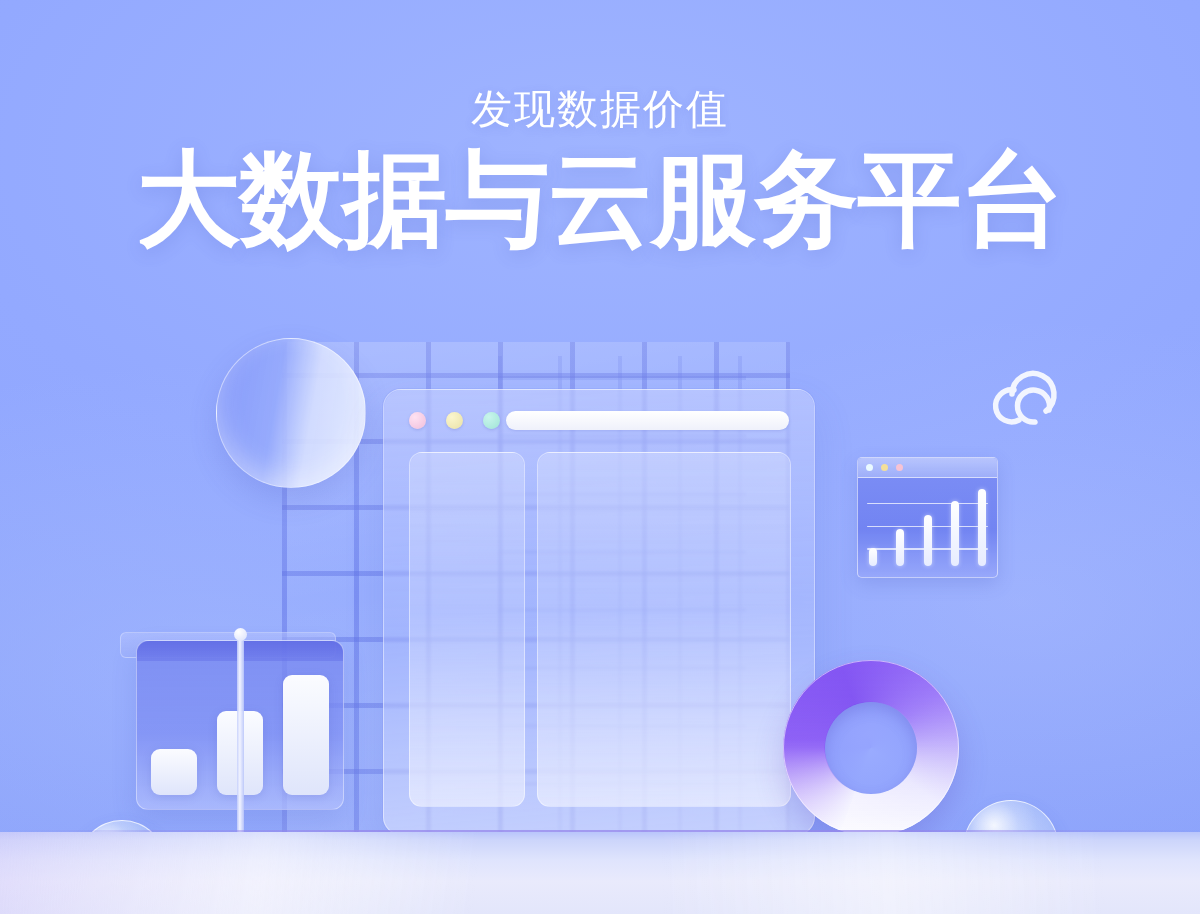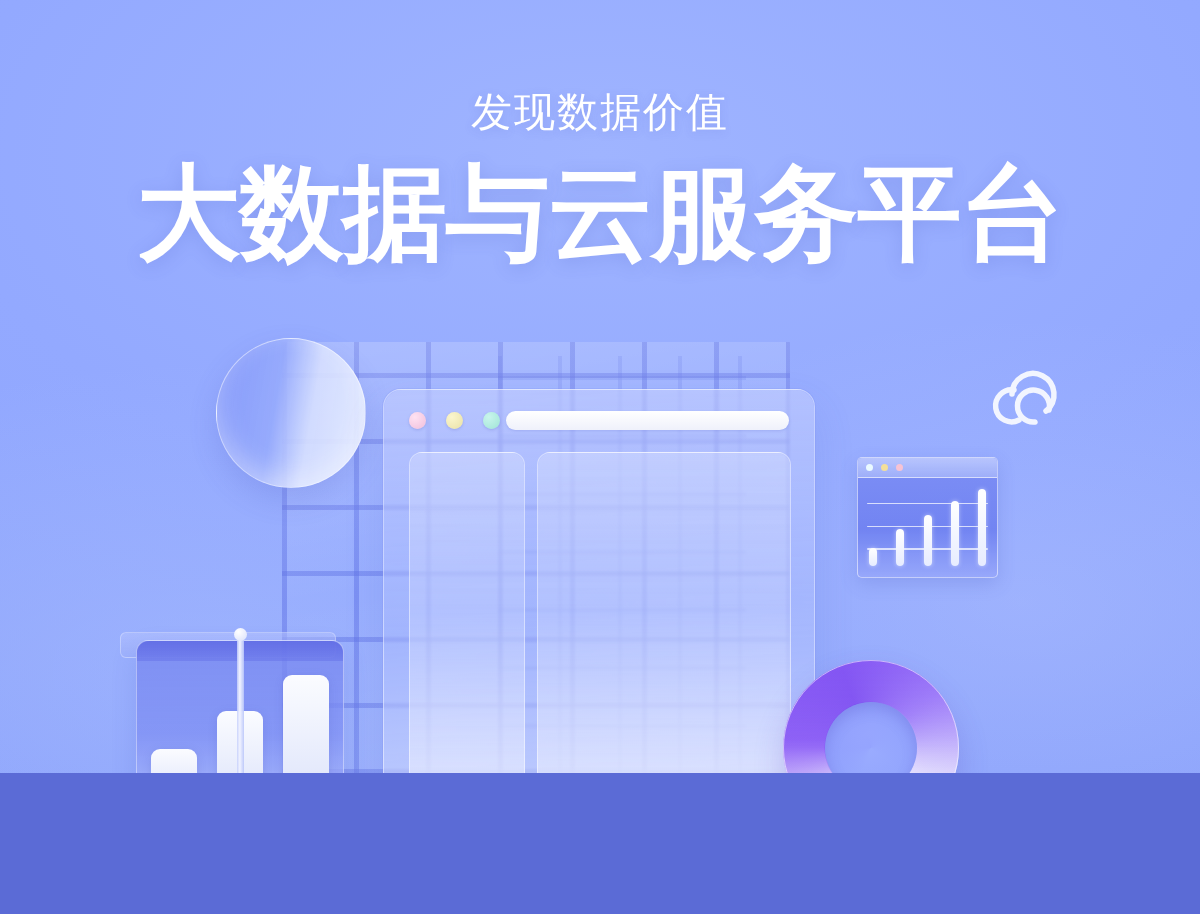--- a/index.html
+++ b/index.html
@@ -1,22 +1,22 @@
 <!DOCTYPE html>
 <html><head>
 <meta charset="utf-8">
 <style>
   html,body{margin:0;padding:0;background:#5b6bd6;}
   *{box-sizing:border-box;}
 
   #stage{
     position:relative;
-    width:1200px;height:773px;
+    width:1200px;height:914px;
     overflow:hidden;
-    font-family:Liberation Sans, sans-serif;
+    font-family:Liberation Mono, monospace;
     background:#4d7c0f;
   }
 
   
   .wall{
     position:absolute;left:0;top:0;width:1200px;height:860px;
     background:
       radial-gradient(120% 90% at 50% 18%, #9fb4ff 0%, #93a9ff 45%, #8ba2fb 100%);
   }
   .wall-vignette{
@@ -210,21 +210,21 @@
 
   
   .copy{position:absolute;left:0;top:0;width:1200px;text-align:center;}
   .eyebrow{
     margin-top:92px;
     font-size:41px;line-height:1;color:#ffffff;font-weight:400;
     letter-spacing:2px;
     text-shadow:0 2px 10px rgba(70,84,190,.18);
   }
   .headline{
-    margin-top:28px;
+    margin-top:22px;
     font-size:104px;line-height:1;color:#ffffff;font-weight:700;
     letter-spacing:-1px;
     text-shadow:0 4px 18px rgba(70,84,190,.20);
   }
   .subline{
     margin-top:16px;
     font-size:29px;line-height:1;color:#ffffff;font-weight:300;
     letter-spacing:14px;text-indent:14px;
     text-shadow:0 2px 8px rgba(70,84,190,.14);
   }

